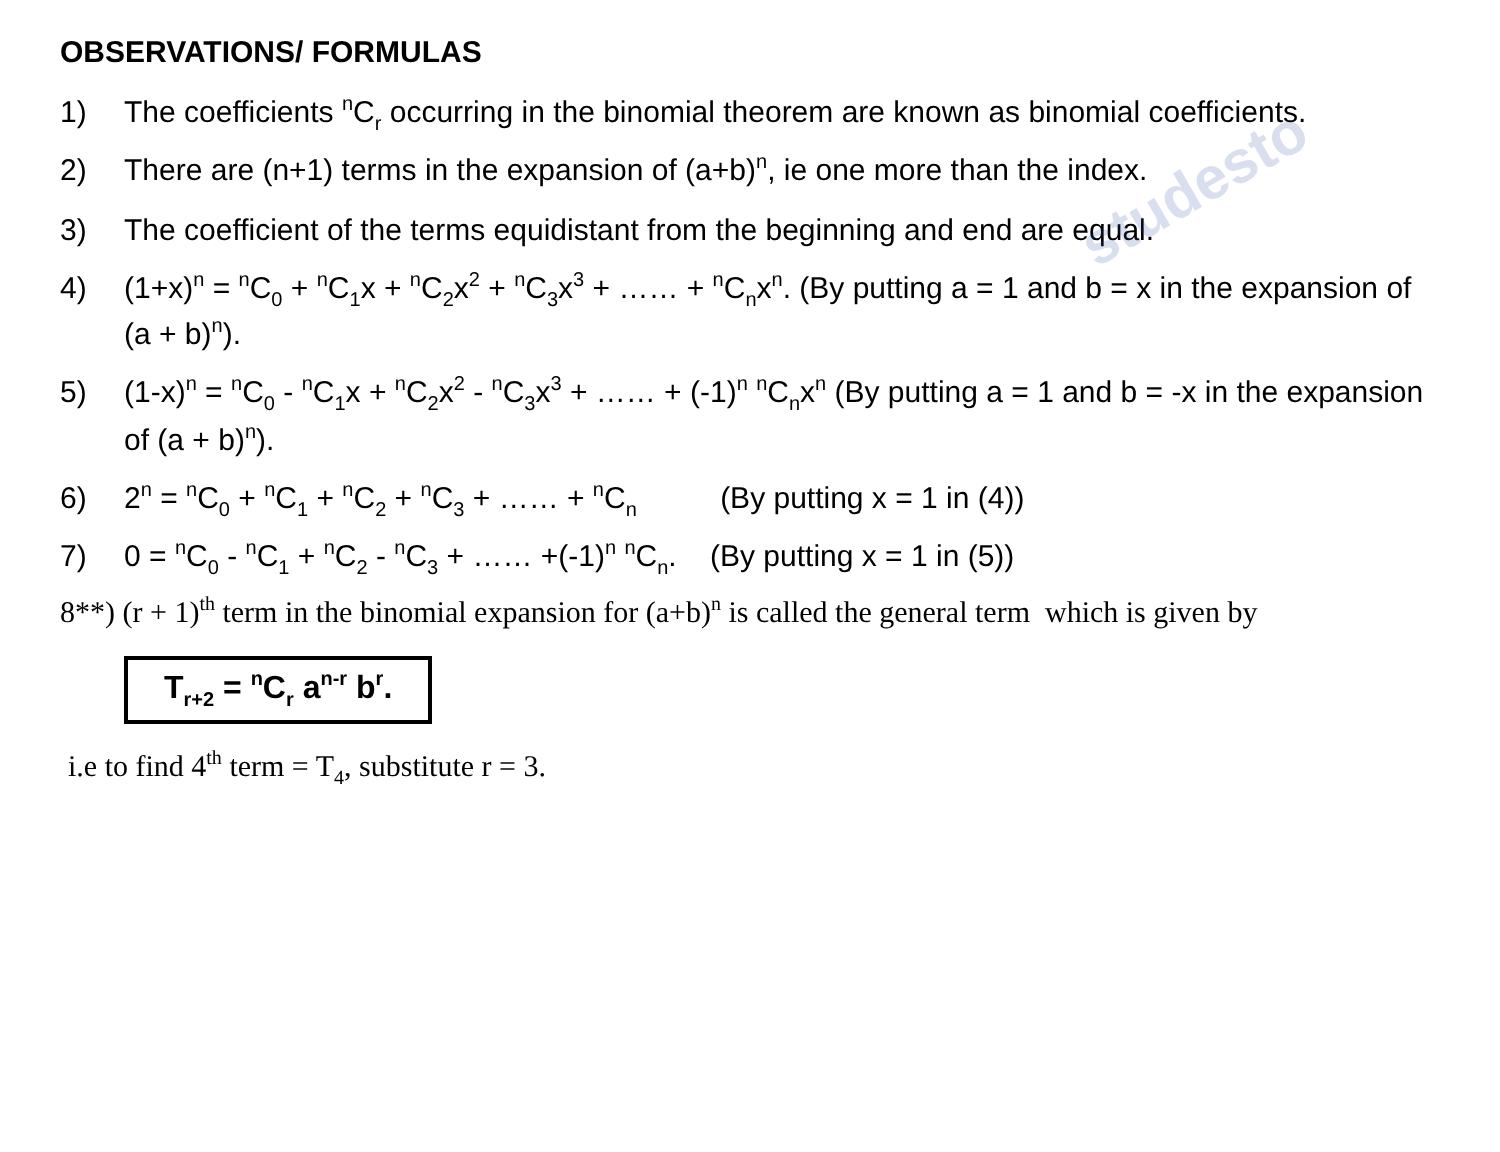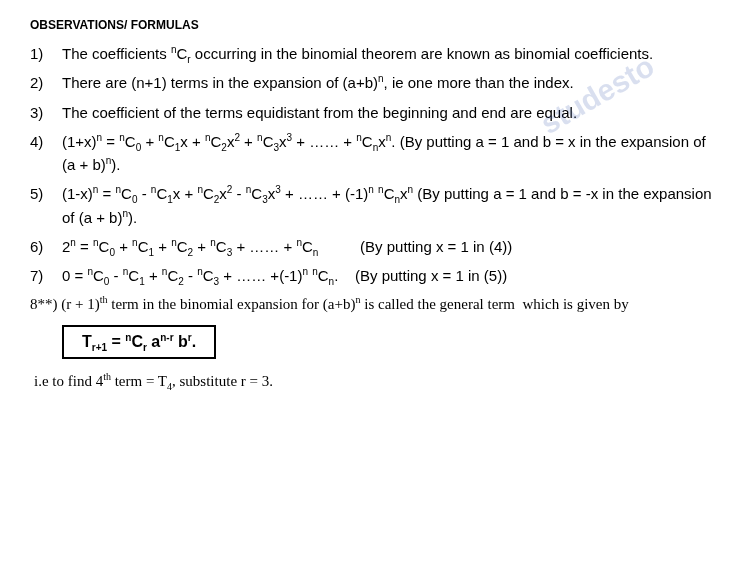--- a/index.html
+++ b/index.html
@@ -13,21 +13,21 @@
       font-family: 'Times New Roman', Times, serif;
       font-size: 15px;
       color: #000000;
       width: 750px;
       min-height: 576px;
       padding: 18px 30px 20px 30px;
     }
 
     .heading {
       font-weight: bold;
-      font-size: 12px;
+      font-size: 15px;
       margin-bottom: 10px;
       font-family: Arial, sans-serif;
     }
 
     .observations-list {
       list-style: none;
       padding: 0;
       margin: 0;
     }
 
@@ -140,20 +140,20 @@
       <span class="item-content">0 = <sup>n</sup>C<sub>0</sub> - <sup>n</sup>C<sub>1</sub> + <sup>n</sup>C<sub>2</sub> - <sup>n</sup>C<sub>3</sub> + …… +(-1)<sup>n</sup> <sup>n</sup>C<sub>n</sub>. &nbsp;&nbsp; (By putting x = 1 in (5))</span>
     </li>
   </ol>
 
   <div class="general-term-section">
     <div class="general-term-text">
       <span>8**)</span> (r + 1)<sup>th</sup> term in the binomial expansion for (a+b)<sup>n</sup> is called the general term &nbsp;which is given by
     </div>
 
     <div class="formula-box">
-      T<sub>r+1</sub> = <sup>n</sup>C<sub>r</sub> a<sup>n-r</sup> b<sup>r</sup>.
+      T<sub>r+2</sub> = <sup>n</sup>C<sub>r</sub> a<sup>n-r</sup> b<sup>r</sup>.
     </div>
 
     <div class="note-line">
       i.e to find 4<sup>th</sup> term = T<sub>4</sub>, substitute r = 3.
     </div>
   </div>
 </div>
 
 </body></html>

